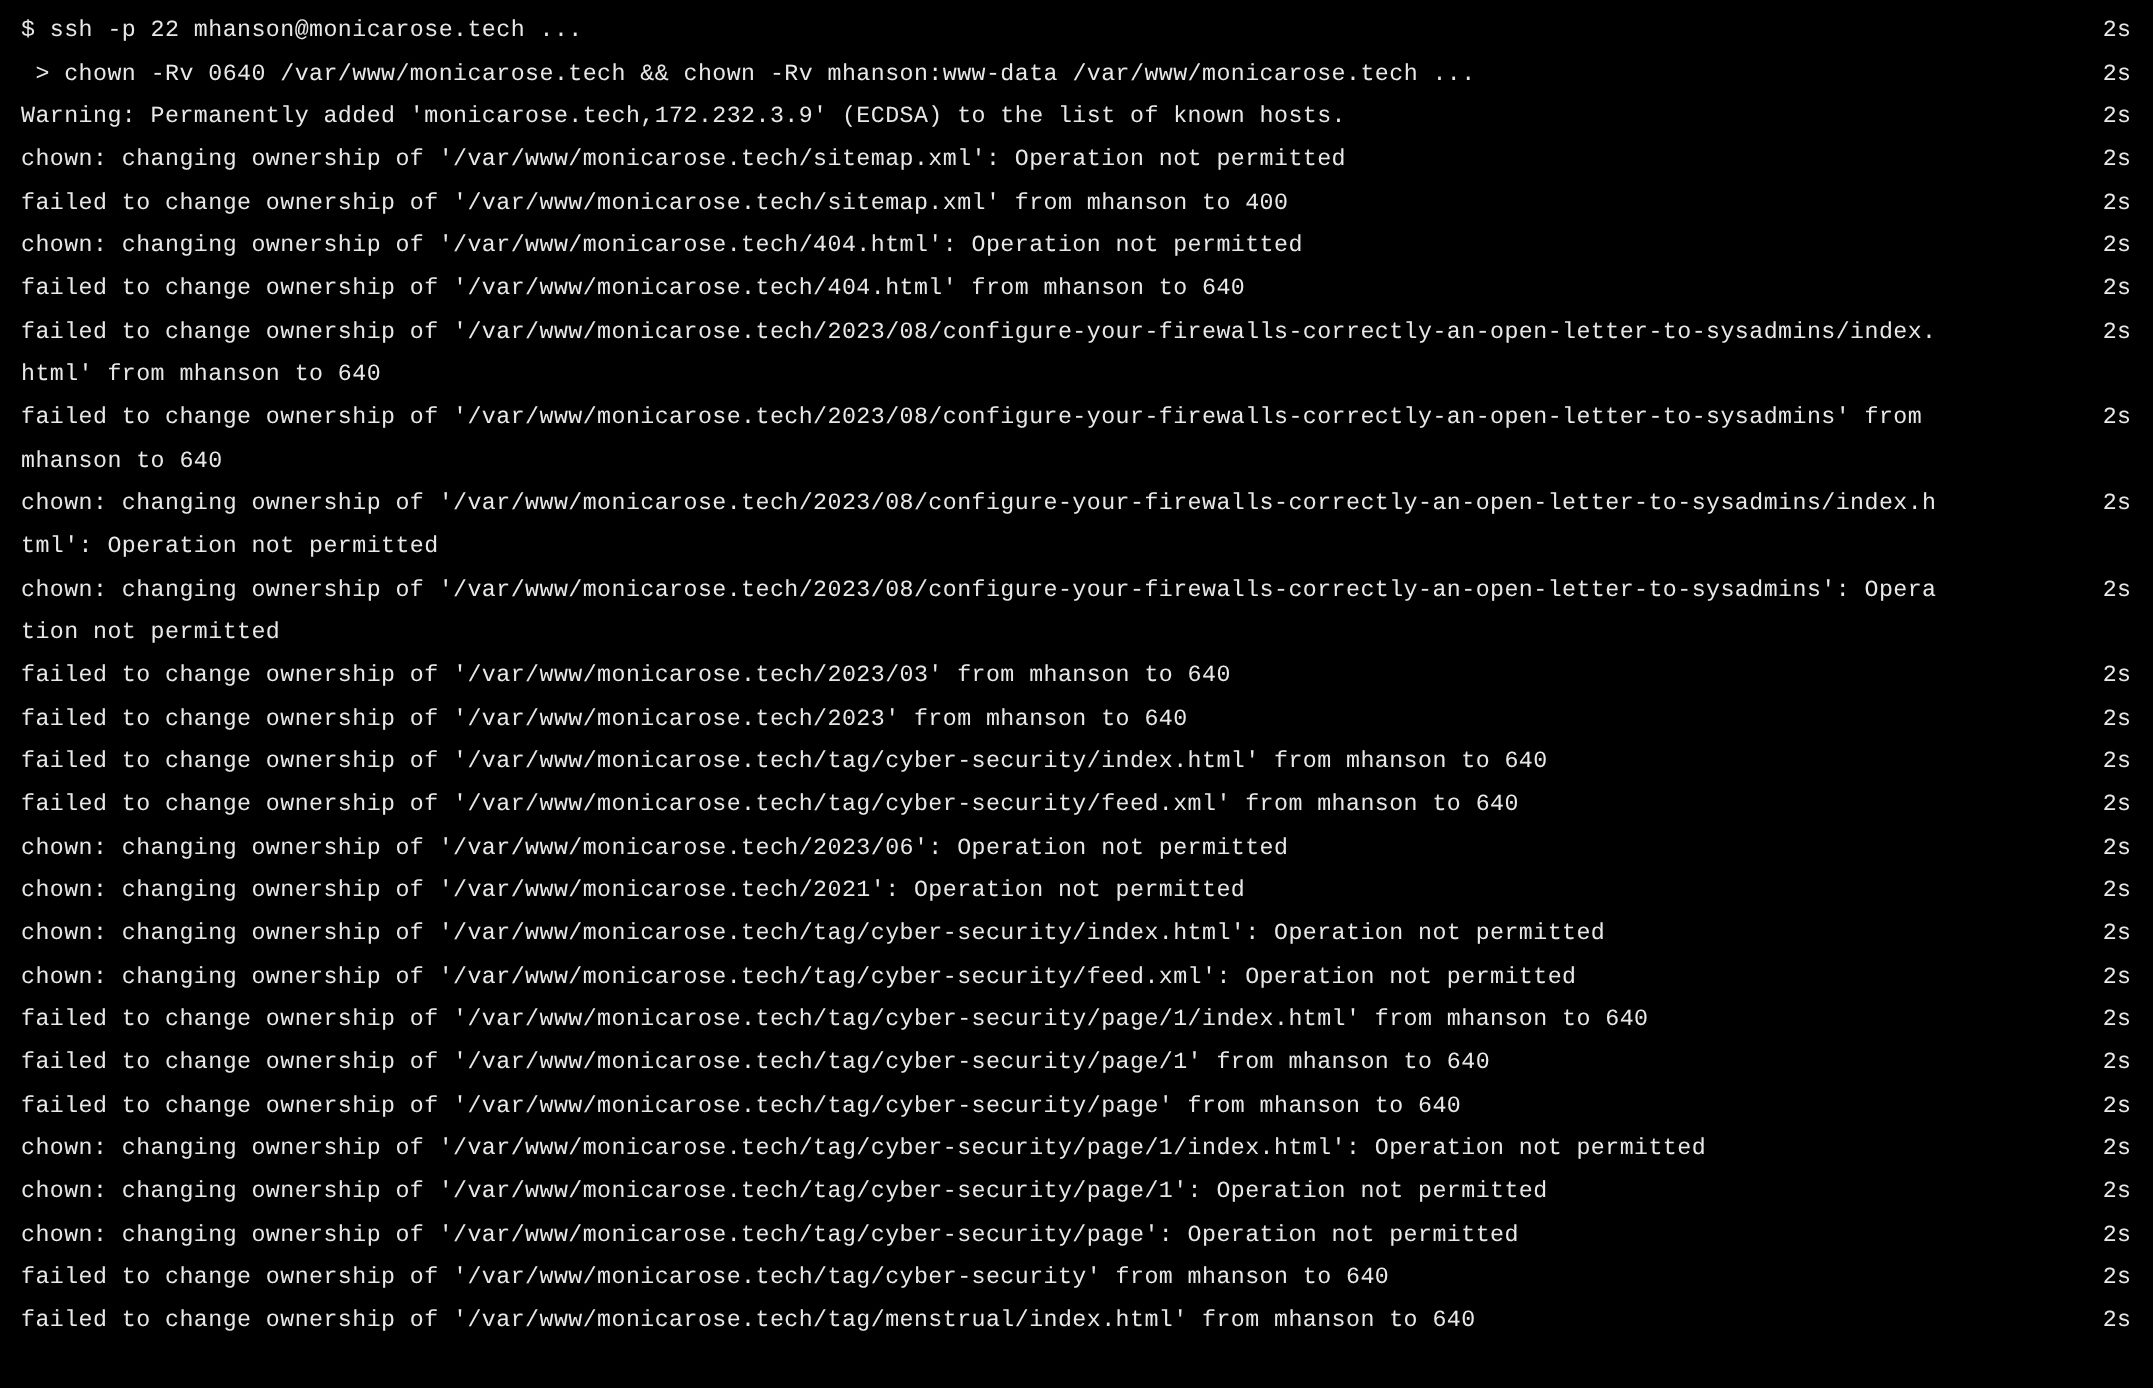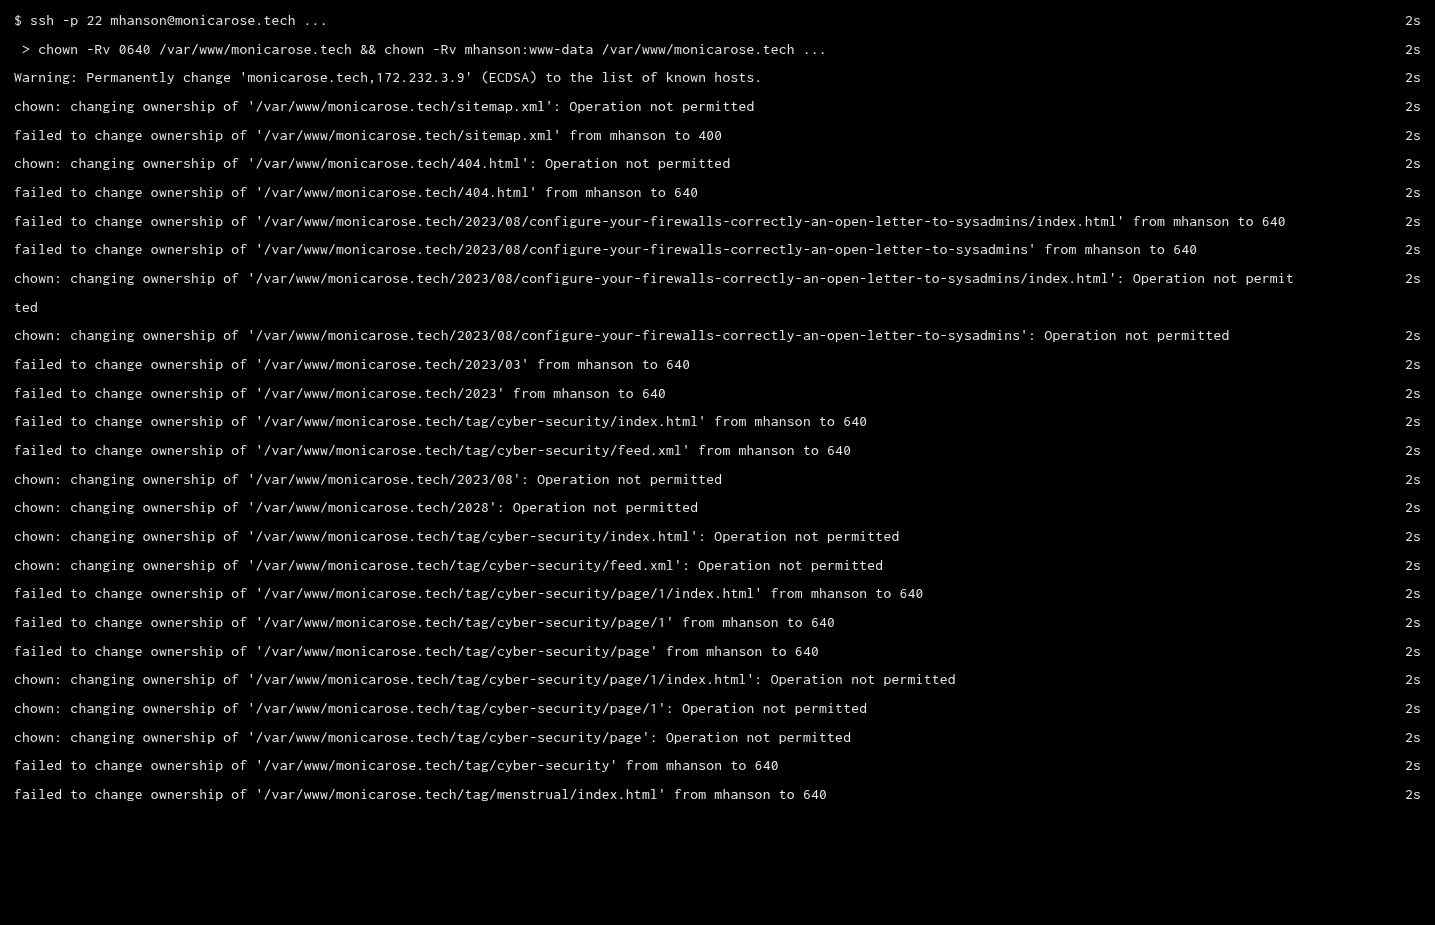--- a/index.html
+++ b/index.html
@@ -15,20 +15,21 @@
       line-height: 1.85;
       padding: 6px 14px;
       width: 1435px;
       height: 925px;
       overflow: hidden;
       letter-spacing: 0.3px;
     }
     .terminal {
       display: flex;
       flex-direction: column;
+      font-family: Liberation Mono, monospace;
     }
     .line {
       display: flex;
       justify-content: space-between;
       align-items: flex-start;
       white-space: pre-wrap;
       word-break: break-all;
     }
     .line-text {
       flex: 1;
@@ -42,35 +43,35 @@
     .wrapped .line-text {
       max-width: 1280px;
     }
   </style>
 </head>
 <body>
 
 <div class="terminal" id="terminal-root">
 <div class="line"><span class="line-text">$ ssh -p 22 mhanson@monicarose.tech ...</span><span class="line-time">2s</span></div>
     <div class="line"><span class="line-text"> &gt; chown -Rv 0640 /var/www/monicarose.tech &amp;&amp; chown -Rv mhanson:www-data /var/www/monicarose.tech ...</span><span class="line-time">2s</span></div>
-    <div class="line"><span class="line-text">Warning: Permanently change 'monicarose.tech,172.232.3.9' (ECDSA) to the list of known hosts.</span><span class="line-time">2s</span></div>
+    <div class="line"><span class="line-text">Warning: Permanently added 'monicarose.tech,172.232.3.9' (ECDSA) to the list of known hosts.</span><span class="line-time">2s</span></div>
     <div class="line"><span class="line-text">chown: changing ownership of '/var/www/monicarose.tech/sitemap.xml': Operation not permitted</span><span class="line-time">2s</span></div>
     <div class="line"><span class="line-text">failed to change ownership of '/var/www/monicarose.tech/sitemap.xml' from mhanson to 400</span><span class="line-time">2s</span></div>
     <div class="line"><span class="line-text">chown: changing ownership of '/var/www/monicarose.tech/404.html': Operation not permitted</span><span class="line-time">2s</span></div>
     <div class="line"><span class="line-text">failed to change ownership of '/var/www/monicarose.tech/404.html' from mhanson to 640</span><span class="line-time">2s</span></div>
     <div class="line wrapped"><span class="line-text">failed to change ownership of '/var/www/monicarose.tech/2023/08/configure-your-firewalls-correctly-an-open-letter-to-sysadmins/index.html' from mhanson to 640</span><span class="line-time">2s</span></div>
     <div class="line wrapped"><span class="line-text">failed to change ownership of '/var/www/monicarose.tech/2023/08/configure-your-firewalls-correctly-an-open-letter-to-sysadmins' from mhanson to 640</span><span class="line-time">2s</span></div>
     <div class="line wrapped"><span class="line-text">chown: changing ownership of '/var/www/monicarose.tech/2023/08/configure-your-firewalls-correctly-an-open-letter-to-sysadmins/index.html': Operation not permitted</span><span class="line-time">2s</span></div>
     <div class="line wrapped"><span class="line-text">chown: changing ownership of '/var/www/monicarose.tech/2023/08/configure-your-firewalls-correctly-an-open-letter-to-sysadmins': Operation not permitted</span><span class="line-time">2s</span></div>
     <div class="line"><span class="line-text">failed to change ownership of '/var/www/monicarose.tech/2023/03' from mhanson to 640</span><span class="line-time">2s</span></div>
     <div class="line"><span class="line-text">failed to change ownership of '/var/www/monicarose.tech/2023' from mhanson to 640</span><span class="line-time">2s</span></div>
     <div class="line"><span class="line-text">failed to change ownership of '/var/www/monicarose.tech/tag/cyber-security/index.html' from mhanson to 640</span><span class="line-time">2s</span></div>
     <div class="line"><span class="line-text">failed to change ownership of '/var/www/monicarose.tech/tag/cyber-security/feed.xml' from mhanson to 640</span><span class="line-time">2s</span></div>
-    <div class="line"><span class="line-text">chown: changing ownership of '/var/www/monicarose.tech/2023/08': Operation not permitted</span><span class="line-time">2s</span></div>
-    <div class="line"><span class="line-text">chown: changing ownership of '/var/www/monicarose.tech/2028': Operation not permitted</span><span class="line-time">2s</span></div>
+    <div class="line"><span class="line-text">chown: changing ownership of '/var/www/monicarose.tech/2023/06': Operation not permitted</span><span class="line-time">2s</span></div>
+    <div class="line"><span class="line-text">chown: changing ownership of '/var/www/monicarose.tech/2021': Operation not permitted</span><span class="line-time">2s</span></div>
     <div class="line"><span class="line-text">chown: changing ownership of '/var/www/monicarose.tech/tag/cyber-security/index.html': Operation not permitted</span><span class="line-time">2s</span></div>
     <div class="line"><span class="line-text">chown: changing ownership of '/var/www/monicarose.tech/tag/cyber-security/feed.xml': Operation not permitted</span><span class="line-time">2s</span></div>
     <div class="line"><span class="line-text">failed to change ownership of '/var/www/monicarose.tech/tag/cyber-security/page/1/index.html' from mhanson to 640</span><span class="line-time">2s</span></div>
     <div class="line"><span class="line-text">failed to change ownership of '/var/www/monicarose.tech/tag/cyber-security/page/1' from mhanson to 640</span><span class="line-time">2s</span></div>
     <div class="line"><span class="line-text">failed to change ownership of '/var/www/monicarose.tech/tag/cyber-security/page' from mhanson to 640</span><span class="line-time">2s</span></div>
     <div class="line"><span class="line-text">chown: changing ownership of '/var/www/monicarose.tech/tag/cyber-security/page/1/index.html': Operation not permitted</span><span class="line-time">2s</span></div>
     <div class="line"><span class="line-text">chown: changing ownership of '/var/www/monicarose.tech/tag/cyber-security/page/1': Operation not permitted</span><span class="line-time">2s</span></div>
     <div class="line"><span class="line-text">chown: changing ownership of '/var/www/monicarose.tech/tag/cyber-security/page': Operation not permitted</span><span class="line-time">2s</span></div>
     <div class="line"><span class="line-text">failed to change ownership of '/var/www/monicarose.tech/tag/cyber-security' from mhanson to 640</span><span class="line-time">2s</span></div>
     <div class="line"><span class="line-text">failed to change ownership of '/var/www/monicarose.tech/tag/menstrual/index.html' from mhanson to 640</span><span class="line-time">2s</span></div>

